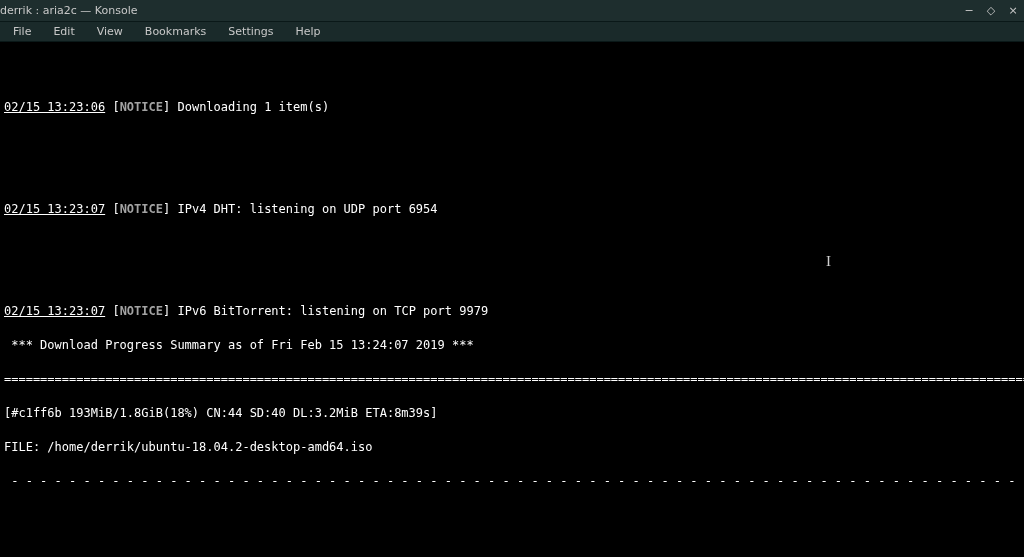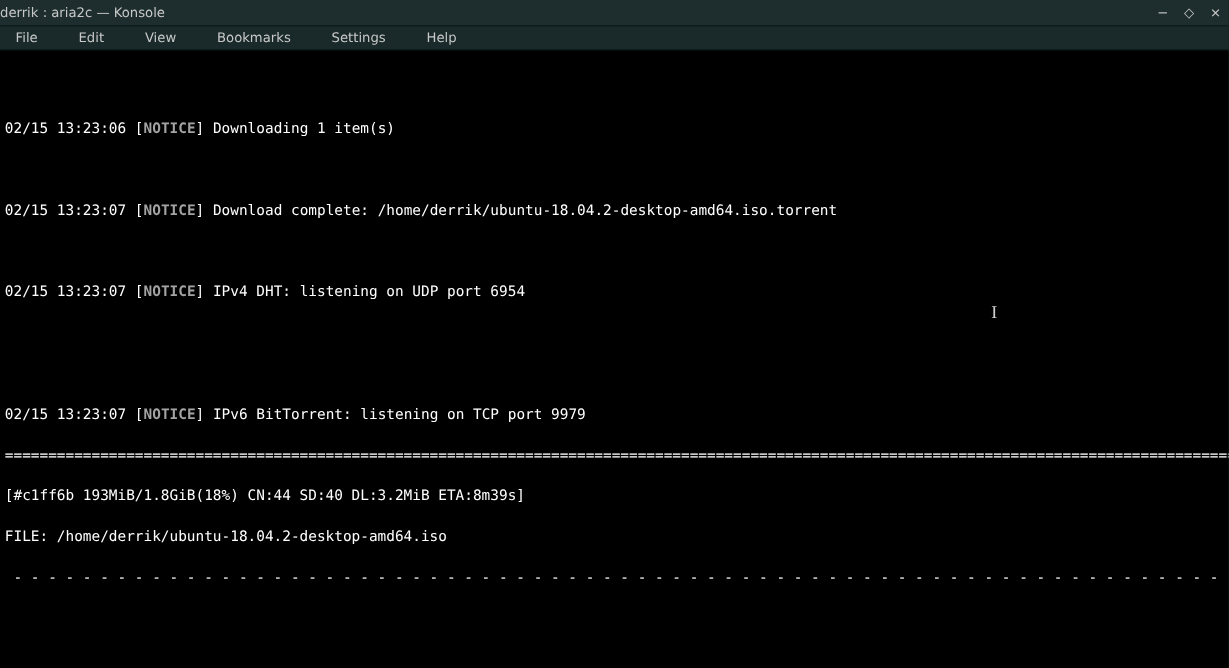--- a/index.html
+++ b/index.html
@@ -41,21 +41,21 @@
     display: inline-flex;
     align-items: center; justify-content: center;
     cursor: pointer;
     color: #c8c8c8;
   }
   .menubar {
     height: 20px;
     background: #1a2a2a;
     display: flex;
     align-items: center;
-    gap: 16px;
+    gap: 4px;
     font-family: "DejaVu Sans", "Segoe UI", sans-serif;
     font-size: 11px;
     color: #c8c8c8;
     padding: 0 4px;
     border-bottom: 1px solid #0a1818;
   }
   .menubar .menu-item {
     padding: 2px 9px;
     cursor: pointer;
   }
@@ -65,21 +65,21 @@
     height: 515px;
     padding: 6px 2px 2px 4px;
     font-family: "DejaVu Sans Mono", "Liberation Mono", Consolas, monospace;
     font-size: 12px;
     line-height: 17px;
     color: #ffffff;
     white-space: pre;
     overflow: hidden;
     position: relative;
   }
-  .ts { color: #ffffff; }
+  .ts { color: #ffffff; text-decoration: underline; }
   .br   { color: #ffffff; }
   .notice { color: #a3a3a3; font-weight: bold; }
   .hr-line {
     color: #ffffff;
     letter-spacing: 0;
   }
   .ibeam {
     position: absolute;
     color: #d0d0d0;
     font-family: serif;
@@ -106,26 +106,26 @@
   <span class="menu-item">View</span>
   <span class="menu-item">Bookmarks</span>
   <span class="menu-item">Settings</span>
   <span class="menu-item">Help</span>
 </div>
 
 <div class="terminal">
 <span class="line"></span>
 <span class="line"><span class="ts">02/15 13:23:06</span> <span class="br">[</span><span class="notice">NOTICE</span><span class="br">]</span> <span>Downloading 1 item(s)</span></span>
 <span class="line"></span>
-<span class="line"><span class="ts">02/15 13:23:07</span> <span class="br">[</span><span class="notice">NOTICE</span><span class="br">]</span> <span>Download complete: /home/derrik/ubuntu-18.04.2-desktop-amd64.iso.torrent</span></span>
 <span class="line"></span>
 <span class="line"><span class="ts">02/15 13:23:07</span> <span class="br">[</span><span class="notice">NOTICE</span><span class="br">]</span> <span>IPv4 DHT: listening on UDP port 6954</span></span>
 <span class="line"></span>
 <span class="line"></span>
 <span class="line"><span class="ts">02/15 13:23:07</span> <span class="br">[</span><span class="notice">NOTICE</span><span class="br">]</span> <span>IPv6 BitTorrent: listening on TCP port 9979</span></span>
+<span class="line"> *** Download Progress Summary as of Fri Feb 15 13:24:07 2019 *** </span>
 <span class="line hr-line">================================================================================================================================================</span>
 <span class="line">[#c1ff6b 193MiB/1.8GiB(18%) CN:44 SD:40 DL:3.2MiB ETA:8m39s]</span>
 <span class="line">FILE: /home/derrik/ubuntu-18.04.2-desktop-amd64.iso</span>
 <span class="line hr-line"> - - - - - - - - - - - - - - - - - - - - - - - - - - - - - - - - - - - - - - - - - - - - - - - - - - - - - - - - - - - - - - - - - - - - - - - -</span>
 
 
 
 
 
 

